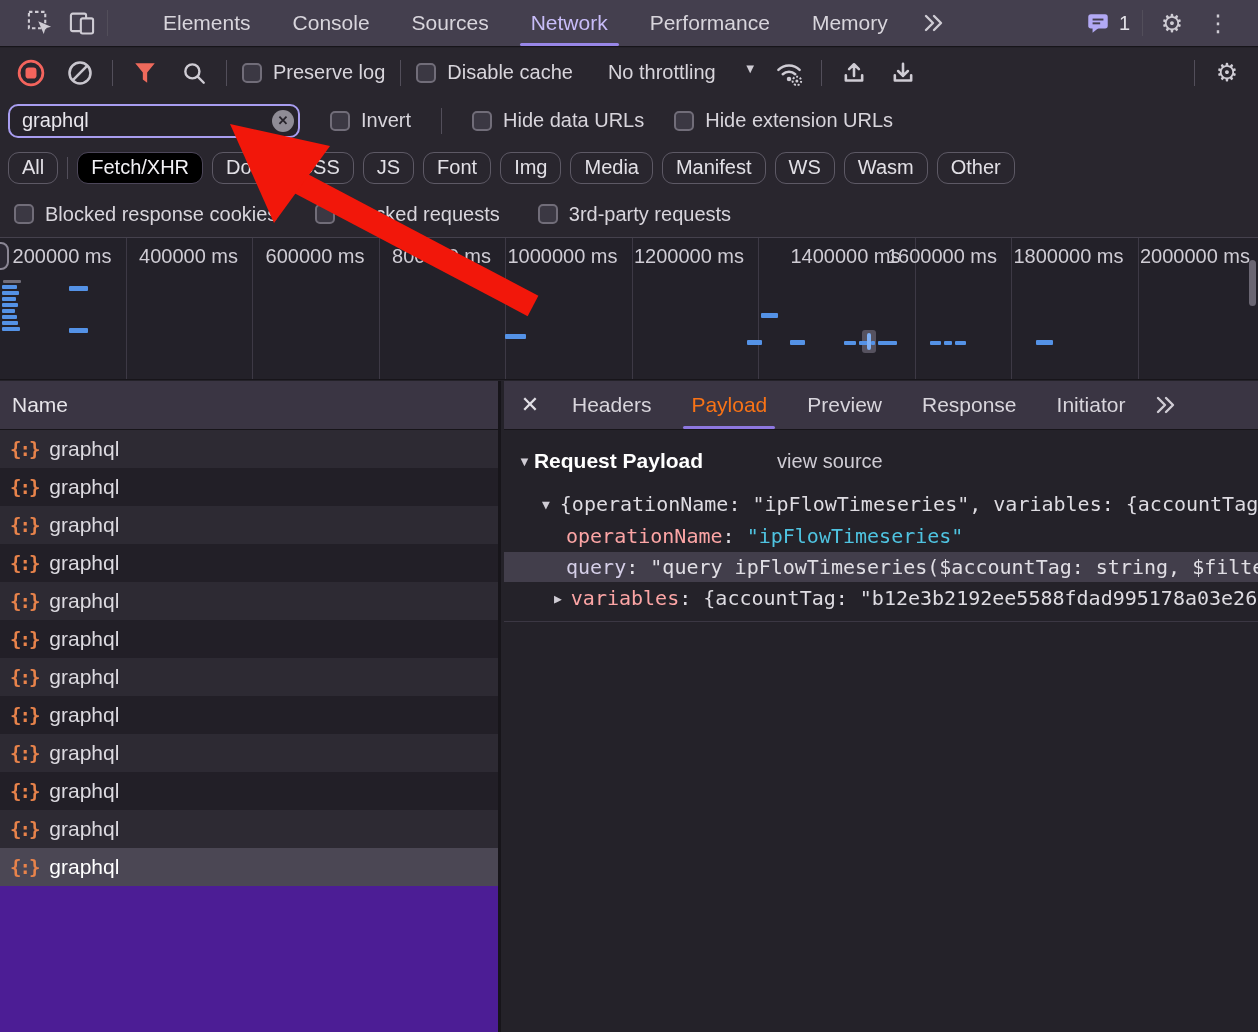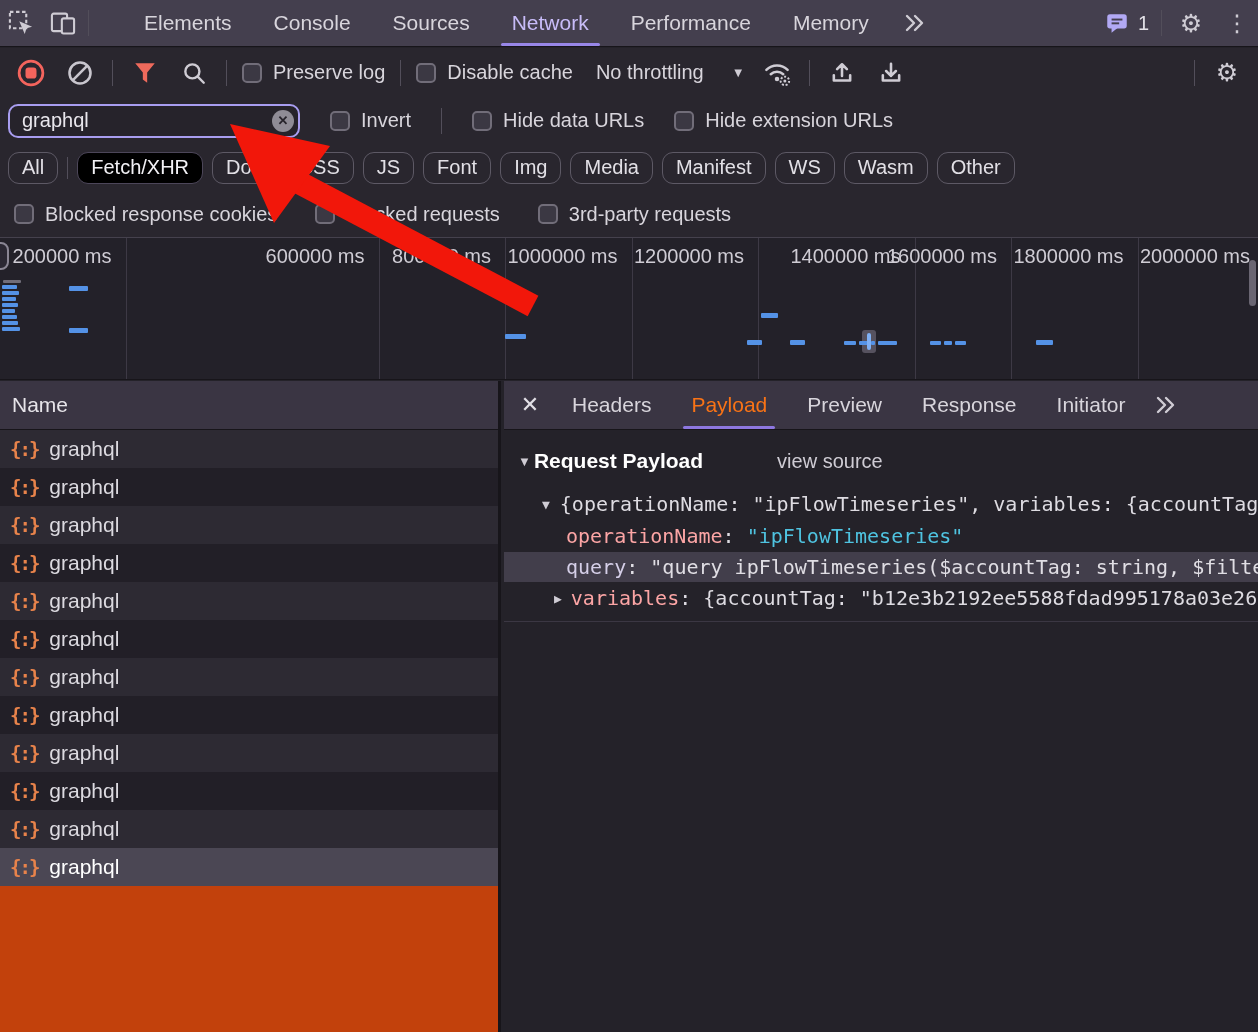--- a/index.html
+++ b/index.html
@@ -5,31 +5,31 @@
   *{box-sizing:border-box;margin:0;padding:0}
   html,body{width:1258px;height:1032px}
   body{position:relative;background:#242229;font-family:"Liberation Sans",sans-serif;color:#d8d5dc;overflow:hidden}
   svg{display:block}
   .vdiv{width:1px;height:26px;background:#524e5a;flex:none}
   .icon-btn{display:flex;align-items:center;justify-content:center;width:34px;height:34px;flex:none;cursor:pointer}
   .cb{width:20px;height:20px;border:2px solid #716d79;border-radius:5px;background:#3b3843;flex:none;cursor:pointer}
   .cb-group{display:flex;align-items:center;gap:11px;font-size:20px;color:#d8d5dc;white-space:nowrap}
 
   
-  #tabbar{position:absolute;top:0;left:0;width:100%;height:47px;background:#443f4e;border-bottom:1px solid #17151a;display:flex;align-items:center;padding:0 4px;gap:8px;z-index:5}
+  #tabbar{position:absolute;top:0;left:0;width:100%;height:47px;background:#443f4e;border-bottom:1px solid #17151a;display:flex;align-items:center;padding:0 23px;gap:8px;z-index:5}
   #main-tabs{display:flex;align-items:center;height:100%;margin-left:26px}
   .main-tab{font-size:21px;color:#d8d5dc;padding:0 21px;height:100%;display:flex;align-items:center;position:relative;cursor:pointer;white-space:nowrap}
   .main-tab.active{color:#c8bcf8}
   .main-tab.active::after{content:"";position:absolute;left:10px;right:10px;bottom:0;height:3px;background:#9887e8;border-radius:2px}
   #tab-right{display:flex;align-items:center;gap:12px;margin-left:auto}
   #issues-btn{display:flex;align-items:center;gap:8px;font-size:20px;color:#e2e0e6;cursor:pointer}
 
   
   #row2{position:absolute;top:48px;left:0;width:100%;height:49px;background:#29262e;display:flex;align-items:center;padding:0 14px;gap:15px}
-  #throttling{display:flex;align-items:center;gap:28px;font-size:20px;color:#d8d5dc;margin-left:8px;cursor:pointer;white-space:nowrap}
+  #throttling{display:flex;align-items:flex-start;gap:28px;font-size:20px;color:#d8d5dc;margin-left:20px;cursor:pointer;white-space:nowrap}
   .tri-small{font-size:13px;color:#cfccd4}
 
   
   #row3{position:absolute;top:97px;left:0;width:100%;height:47px;background:#29262e;display:flex;align-items:center;padding:0 8px;gap:30px}
   #filter-wrap{position:relative;width:292px;height:34px;flex:none}
   #filter-input{width:100%;height:100%;background:#26232b;border:2px solid #a89df0;border-radius:10px;color:#e8e6ec;font-size:20px;font-family:"Liberation Sans",sans-serif;padding:0 36px 0 12px;outline:none}
   #filter-clear{position:absolute;right:6px;top:6px;width:22px;height:22px;border-radius:50%;background:#8f8c96;color:#26232b;font-size:13px;font-weight:bold;display:flex;align-items:center;justify-content:center;cursor:pointer}
 
   
   #row4{position:absolute;top:144px;left:0;width:100%;height:47px;background:#29262e;display:flex;align-items:center;padding:0 8px;gap:9px}
@@ -44,21 +44,21 @@
   .tl-col{position:absolute;top:0;height:100%;border-right:1px solid #3d3945;font-size:20px;color:#cfccd4;text-align:right;padding:7px 14px 0 0;white-space:nowrap}
   .bar{position:absolute;border-radius:1px}
   .bar.blue{background:#5492e6}
   .bar.gray{background:#716d79}
   .bar.marker-box{background:#56525f;border-radius:3px}
   .bar.marker-line{background:#7fb0f4;border-radius:2px}
   #tl-left-handle{position:absolute;left:-7px;top:4px;width:16px;height:28px;border:2px solid #8a8694;border-radius:9px;background:#2b2833}
   #tl-right-thumb{position:absolute;right:2px;top:22px;width:7px;height:46px;background:#6a6672;border-radius:4px}
 
   
-  #left-panel{position:absolute;top:381px;left:0;width:501px;height:651px;background:#c2410c;border-right:3px solid #17151a;overflow:hidden}
+  #left-panel{position:absolute;top:381px;left:0;width:501px;height:651px;background:#4c1d95;border-right:3px solid #17151a;overflow:hidden}
   #name-header{height:49px;background:#3a3543;border-bottom:1px solid #17151a;display:flex;align-items:center;padding-left:12px;font-size:21px;color:#e6e4e9}
   .req-row{height:38px;display:flex;align-items:center;padding-left:10px;gap:11px;font-size:21px;color:#dcdae0;cursor:pointer}
   .req-row.light{background:#2d2a33}
   .req-row.dark{background:#221f27}
   .req-row.selected{background:#4b4754;color:#fff}
   .json-icon{font-family:"DejaVu Sans Mono",monospace;font-size:19px;font-weight:bold;color:#e8834b;letter-spacing:-2px;flex:none}
   .json-icon::before{content:"{:}"}
 
   
   #right-panel{position:absolute;top:381px;left:504px;right:0;height:651px;background:#242229;overflow:hidden}
@@ -250,20 +250,21 @@
   <label class="cb-group">
     <span class="cb"></span>
     <span>3rd-party requests</span>
   </label>
 </div>
 
 <div id="timeline">
   <span id="tl-left-handle"></span>
   <span id="tl-right-thumb"></span>
 <div class="tl-col" style="left: 0px; width: 126.5px;">200000 ms</div>
+    <div class="tl-col" style="left: 126.5px; width: 126.5px;">400000 ms</div>
     <div class="tl-col" style="left: 253px; width: 126.5px; text-align: right;">600000 ms</div>
     <div class="tl-col" style="left: 379.5px; width: 126.5px;">800000 ms</div>
     <div class="tl-col" style="left: 506px; width: 126.5px;">1000000 ms</div>
     <div class="tl-col" style="left: 632.5px; width: 126.5px;">1200000 ms</div>
     <div class="tl-col" style="left: 759px; width: 126.5px; margin-left: 30px;">1400000 ms</div>
     <div class="tl-col" style="left: 885.5px; width: 126.5px;">1600000 ms</div>
     <div class="tl-col" style="left: 1012px; width: 126.5px;">1800000 ms</div>
     <div class="tl-col" style="left: 1138.5px; width: 126.5px;">2000000 ms</div>
     <div class="bar gray" style="left: 3px; top: 42px; width: 18px; height: 3px;"></div>
     <div class="bar blue" style="left: 2px; top: 47px; width: 15px; height: 4px;"></div>

